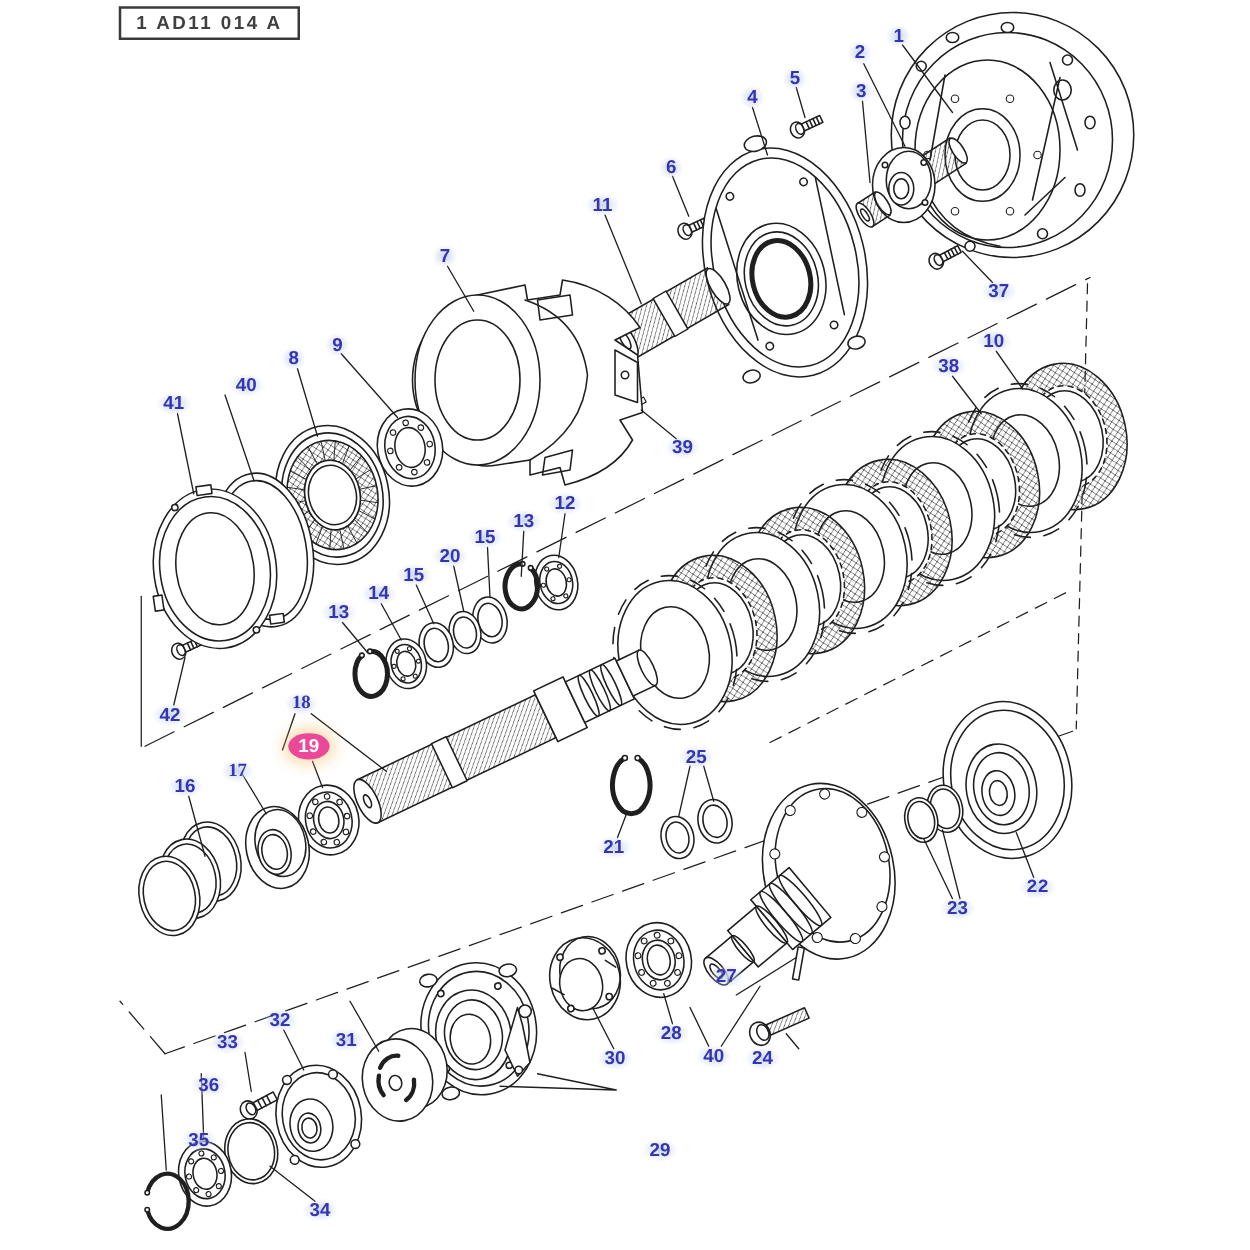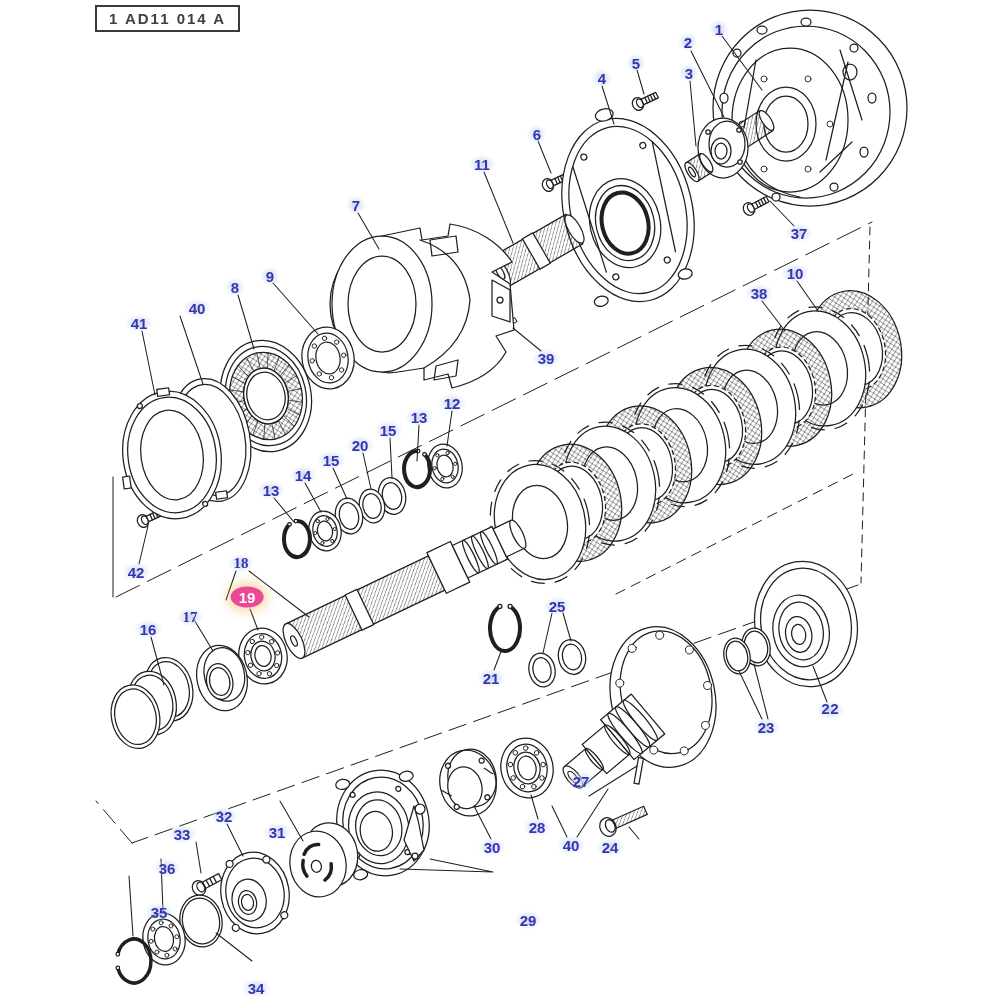--- a/index.html
+++ b/index.html
@@ -580,21 +580,21 @@
       <span class="co" style="left: 610px; top: 847px;">24</span>
       <span class="co" style="left: 557px; top: 606px;">25</span>
       <span class="co" style="left: 571px; top: 845px;">40</span>
       <span class="co" style="left: 581px; top: 781px;">27</span>
       <span class="co" style="left: 537px; top: 827px;">28</span>
       <span class="co" style="left: 500px; top: 920px; margin-left: 28px;">29</span>
       <span class="co" style="left: 492px; top: 847px;">30</span>
       <span class="co" style="left: 277px; top: 832px;">31</span>
       <span class="co" style="left: 224px; top: 816px;">32</span>
       <span class="co" style="left: 182px; top: 834px;">33</span>
-      <span class="co" style="left: 256px; top: 988px; text-align: right;">34</span>
+      <span class="co" style="left: 256px; top: 968px; text-align: right;">34</span>
       <span class="co" style="left: 159px; top: 894px; margin-top: 18px;">35</span>
       <span class="co" style="left: 127px; top: 868px; margin-left: 40px;">36</span>
       <span class="co" style="left: 799px; top: 233px;">37</span>
       <span class="co" style="left: 759px; top: 293px;">38</span>
       <span class="co" style="left: 546px; top: 358px;">39</span>
       <span class="co" style="left: 177px; top: 308px; margin-left: 20px;">40</span>
       <span class="co" style="left: 139px; top: 323px;">41</span>
       <span class="co" style="left: 136px; top: 572px;">42</span>
     </div>
 </div>

